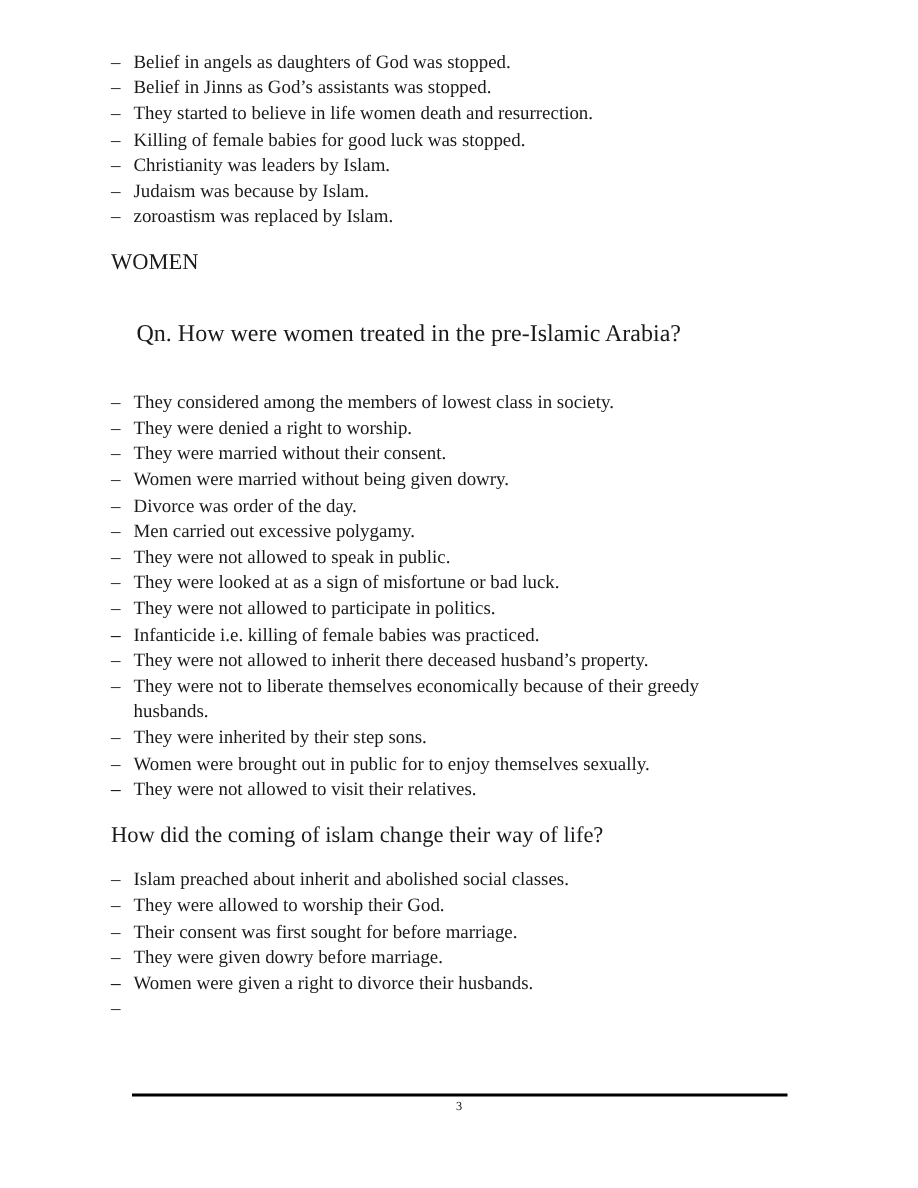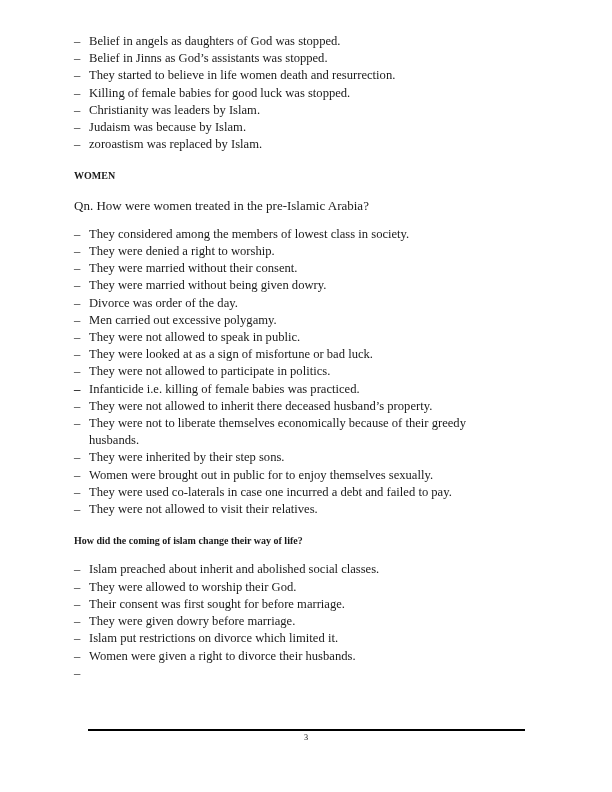--- a/index.html
+++ b/index.html
@@ -33,32 +33,32 @@
     font-size: 12.6px;
     line-height: 17.2px;
     text-indent: 0;
   }
   .bullet-item .dash {
     position: absolute;
     left: 0;
     top: 0;
   }
   .heading {
-    font-weight: bold;
-    font-size: 10px;
+    font-weight: normal;
+    font-size: 15px;
     line-height: 17.2px;
     margin: 0;
   }
   .gap-before-heading { height: 14px; }
   .gap-after-heading { height: 12px; }
   .gap-before-list { height: 12px; }
   .question {
-    font-size: 13px;
+    font-size: 16px;
     line-height: 17.2px;
-    margin: 0;
+    margin: 17px;
   }
   .footer-rule {
     position: absolute;
     left: 88px;
     top: 729px;
     width: 437px;
     height: 0;
     border-top: 2px solid #000000;
   }
   .page-number {
@@ -128,21 +128,21 @@
       <li class="bullet-item">
         <span class="dash">–</span>
         <span>They were denied a right to worship.</span>
       </li>
       <li class="bullet-item">
         <span class="dash">–</span>
         <span>They were married without their consent.</span>
       </li>
       <li class="bullet-item">
         <span class="dash">–</span>
-        <span>They were married without being given dowry.</span>
+        <span>Women were married without being given dowry.</span>
       </li>
       <li class="bullet-item">
         <span class="dash">–</span>
         <span>Divorce was order of the day.</span>
       </li>
       <li class="bullet-item">
         <span class="dash">–</span>
         <span>Men carried out excessive polygamy.</span>
       </li>
       <li class="bullet-item">
@@ -175,21 +175,20 @@
       <li class="bullet-item">
         <span class="dash">–</span>
         <span>They were inherited by their step sons.</span>
       </li>
       <li class="bullet-item">
         <span class="dash">–</span>
         <span>Women were brought out in public for to enjoy themselves sexually.</span>
       </li>
       <li class="bullet-item">
         <span class="dash">–</span>
-        <span>They were used co-laterals in case one incurred a debt and failed to pay.</span>
       </li>
       <li class="bullet-item">
         <span class="dash">–</span>
         <span>They were not allowed to visit their relatives.</span>
       </li>
     </ul>
 
     <div class="gap-before-heading"></div>
 
     <h2 class="heading">How did the coming of islam change their way of life?</h2>
@@ -208,21 +207,20 @@
       <li class="bullet-item">
         <span class="dash">–</span>
         <span>Their consent was first sought for before marriage.</span>
       </li>
       <li class="bullet-item">
         <span class="dash">–</span>
         <span>They were given dowry before marriage.</span>
       </li>
       <li class="bullet-item">
         <span class="dash">–</span>
-        <span>Islam put restrictions on divorce which limited it.</span>
       </li>
       <li class="bullet-item">
         <span class="dash">–</span>
         <span>Women were given a right to divorce their husbands.</span>
       </li>
       <li class="bullet-item">
         <span class="dash">–</span>
       </li>
     </ul>
 

